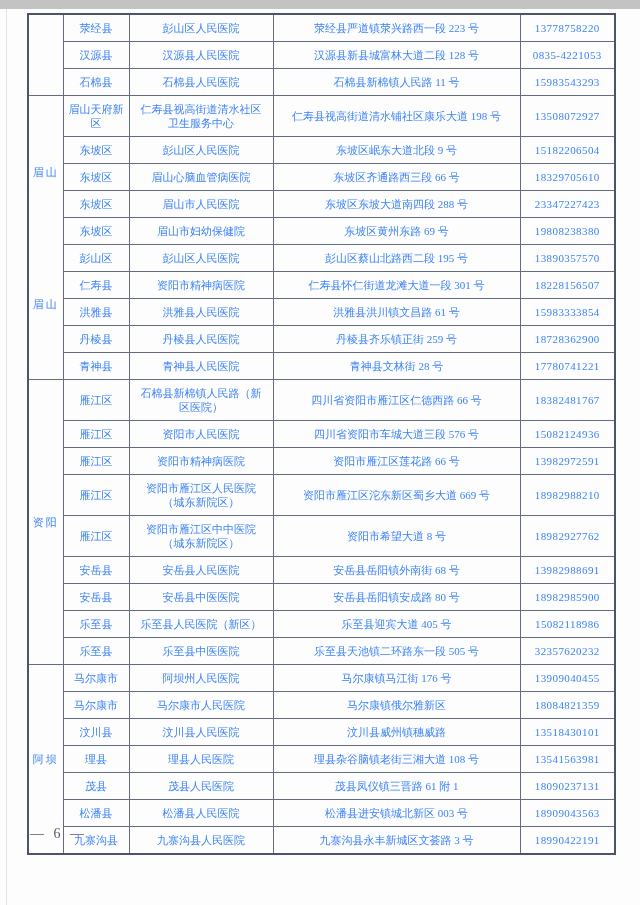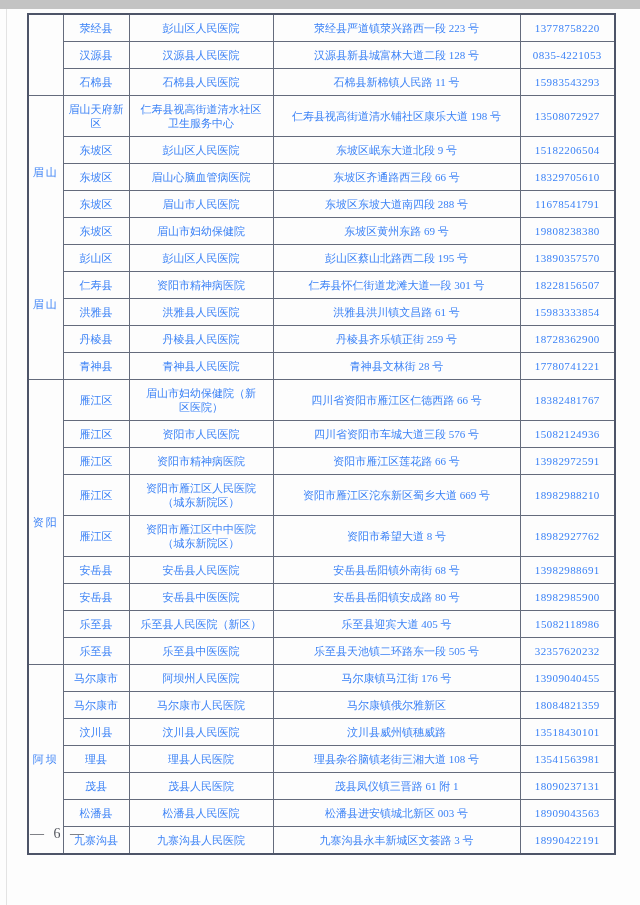--- a/index.html
+++ b/index.html
@@ -129,21 +129,21 @@
       <tr>
         <td>东坡区</td>
         <td class="hospital-cell">眉山心脑血管病医院</td>
         <td>东坡区齐通路西三段 66 号</td>
         <td class="phone-cell">18329705610</td>
       </tr>
       <tr>
         <td>东坡区</td>
         <td class="hospital-cell">眉山市人民医院</td>
         <td>东坡区东坡大道南四段 288 号</td>
-        <td class="phone-cell">11678541791</td>
+        <td class="phone-cell">23347227423</td>
       </tr>
       <tr>
         <td>东坡区</td>
         <td class="hospital-cell">眉山市妇幼保健院</td>
         <td>东坡区黄州东路 69 号</td>
         <td class="phone-cell">19808238380</td>
       </tr>
       <tr>
         <td>彭山区</td>
         <td class="hospital-cell">彭山区人民医院</td>
@@ -175,21 +175,21 @@
         <td class="phone-cell">17780741221</td>
       </tr>
     </tbody>
 
     <tbody>
       <tr>
         <td class="region-cell" rowspan="9">
           <span>资阳</span>
         </td>
         <td>雁江区</td>
-        <td class="hospital-cell">眉山市妇幼保健院（新
+        <td class="hospital-cell">石棉县新棉镇人民路（新
 区医院）</td>
         <td>四川省资阳市雁江区仁德西路 66 号</td>
         <td class="phone-cell">18382481767</td>
       </tr>
       <tr>
         <td>雁江区</td>
         <td class="hospital-cell">资阳市人民医院</td>
         <td>四川省资阳市车城大道三段 576 号</td>
         <td class="phone-cell">15082124936</td>
       </tr>

